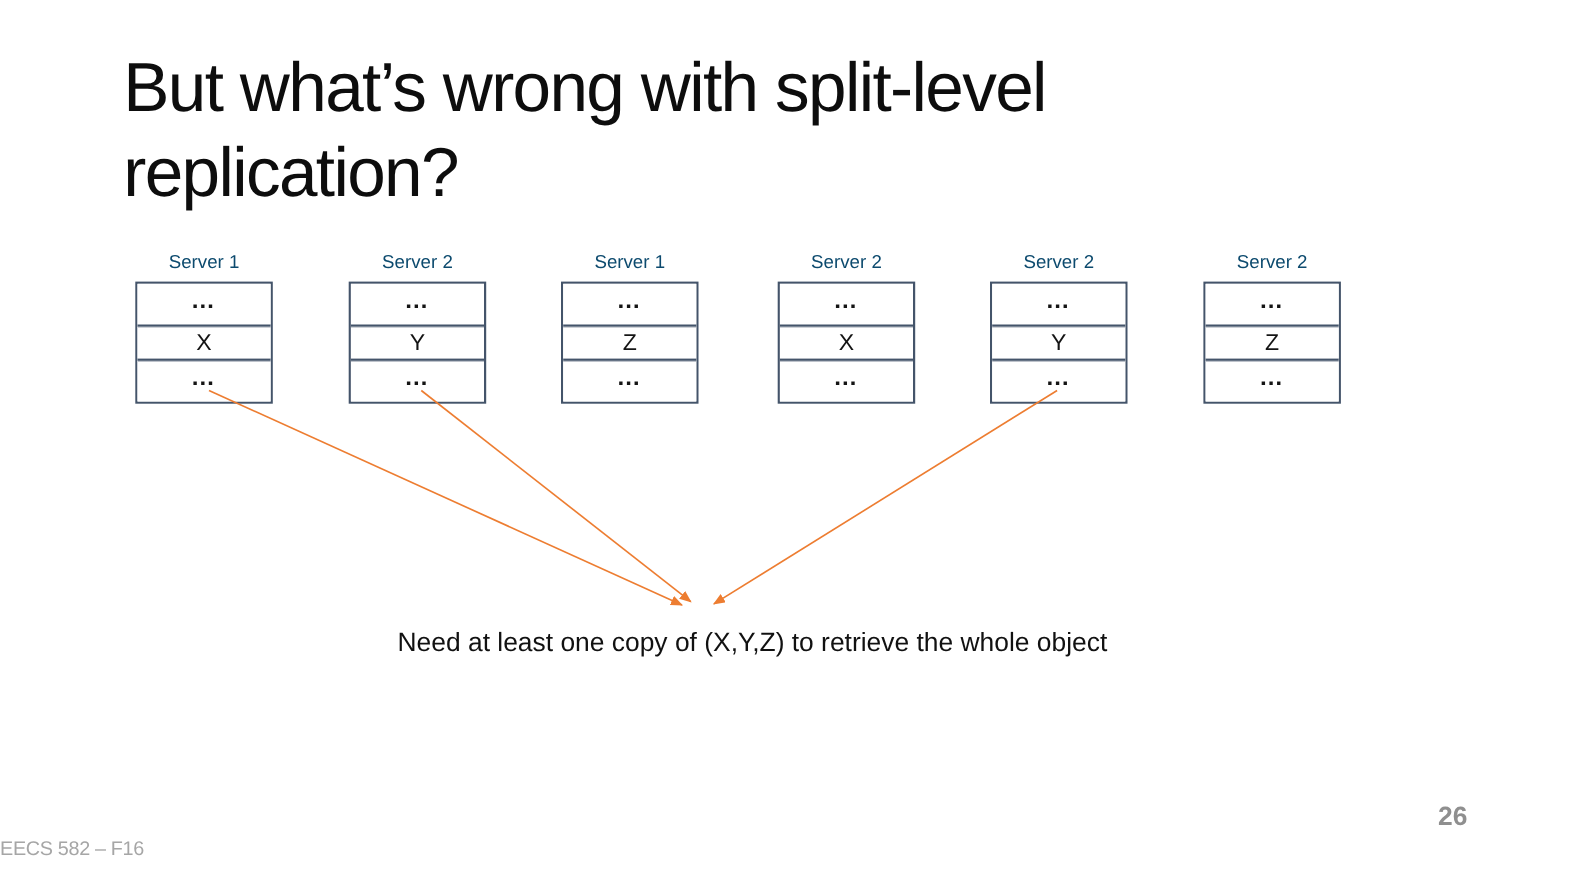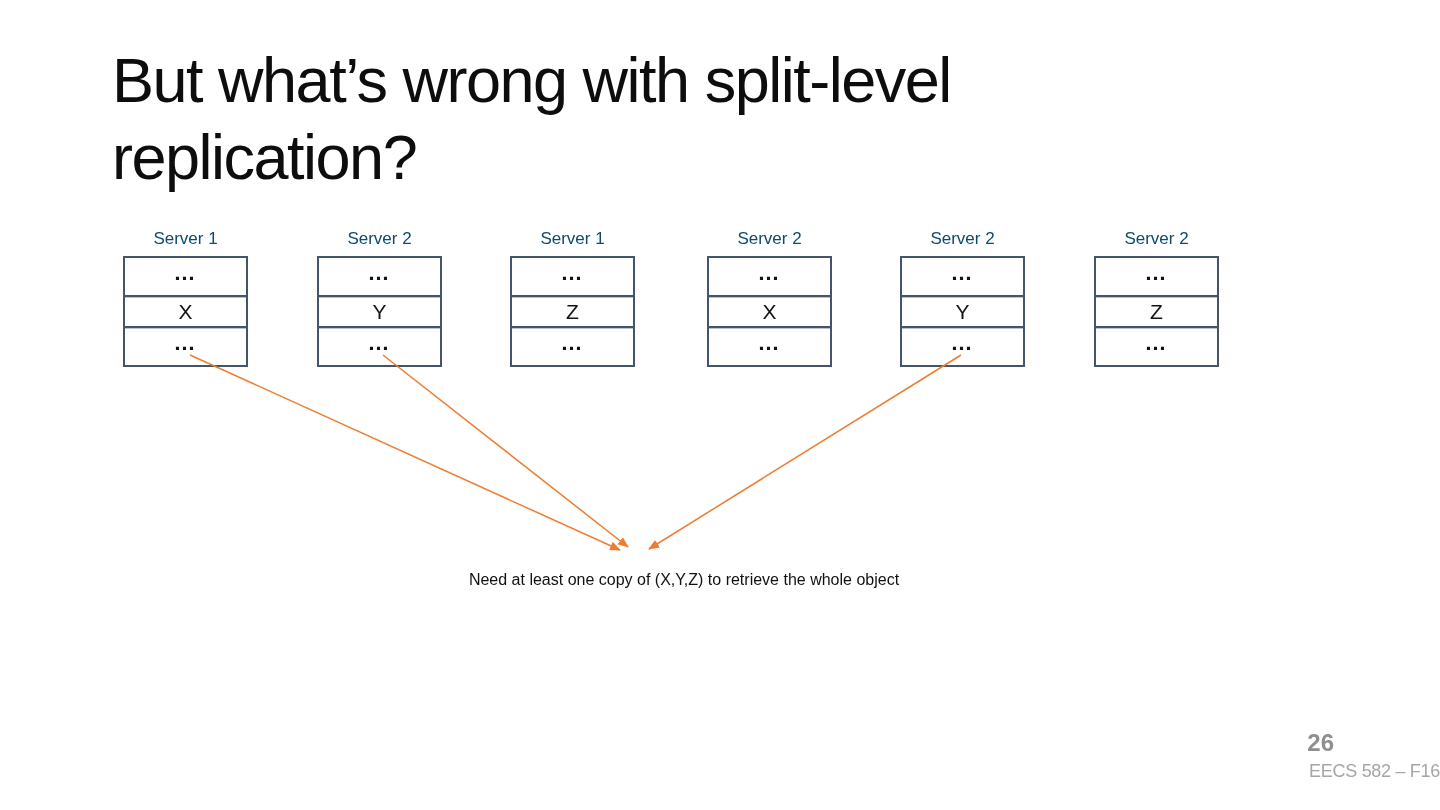--- a/index.html
+++ b/index.html
@@ -73,29 +73,29 @@
     width: 1440px;
     height: 810px;
     pointer-events: none;
   }
   .caption {
     position: absolute;
     left: 0;
     top: 571px;
     width: 1368px;
     text-align: center;
-    font-size: 16px;
+    font-size: 24px;
     color: #111111;
   }
   .footer-text {
     position: absolute;
     left: 0;
     top: 761px;
     width: 1440px;
-    text-align: right;
+    text-align: left;
     font-size: 18px;
     letter-spacing: -0.3px;
     color: var(--footer-text, #A6A6A6);
   }
   .page-number {
     position: absolute;
     right: 106px;
     top: 729px;
     font-size: 24px;
     color: var(--page-number, #8F8F8F);

